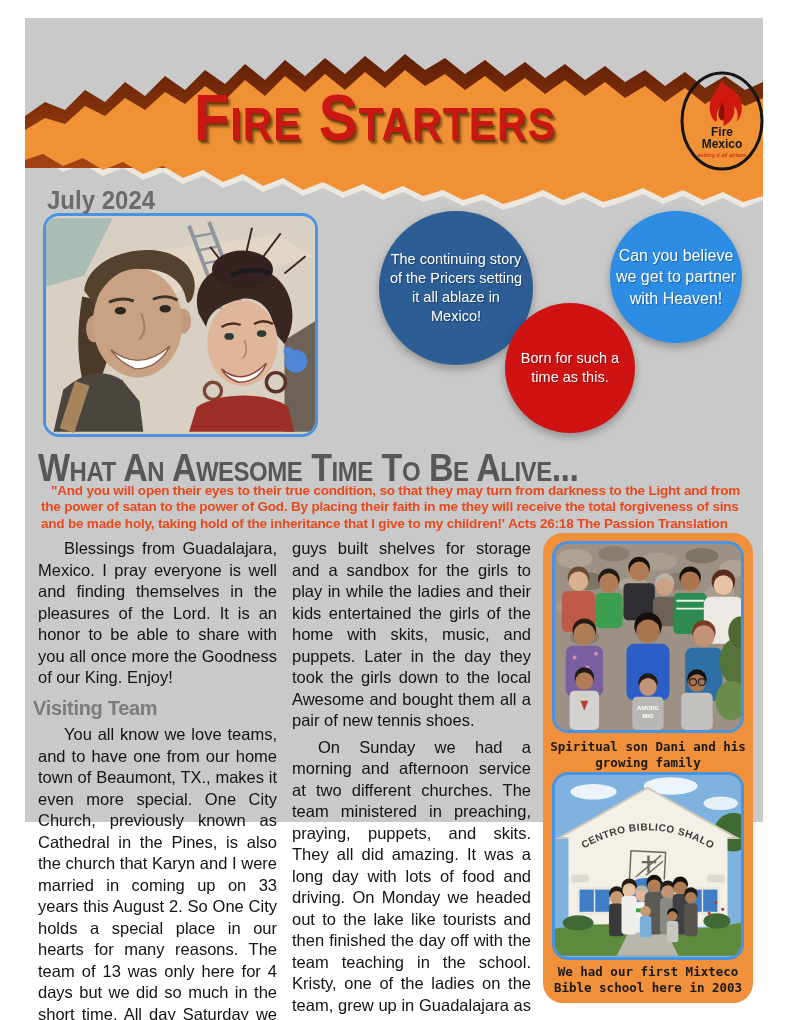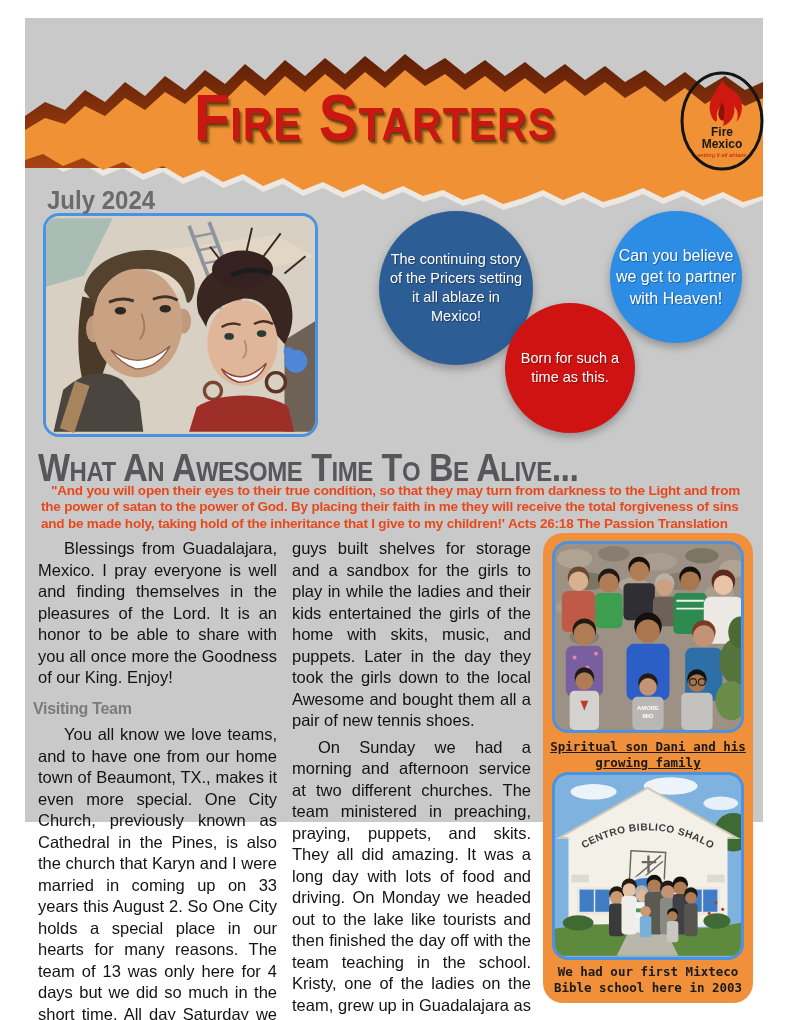--- a/index.html
+++ b/index.html
@@ -45,35 +45,35 @@
   .scripture{position:absolute;left:16px;top:465px;width:712px;font-weight:bold;
       font-size:13.5px;line-height:1.22;color:var(--scripture-orange,#e8491c);
       text-indent:10px;letter-spacing:-0.2px;}
 
   .col{position:absolute;top:515px;font-size:16.5px;line-height:21.5px;
       text-align:justify;color:#131313;}
   .col p{margin:5px;text-indent:26px;}
   .col p.flush{text-indent:0;}
   .col-left{left:8px;width:249px;}
   .col-mid{left:262px;width:249px;}
-  .team-heading{margin:9px 0 0 0;font-size:16px;font-weight:bold;
+  .team-heading{margin:9px 0 0 0;font-size:20px;font-weight:bold;
       color:#7b7b7b;letter-spacing:-0.3px;}
 
   .panel{position:absolute;left:518px;top:515px;width:210px;height:470px;
       background:var(--panel-orange,#f1903a);border-radius:20px;z-index:1;}
   .panel-photo{position:absolute;left:9px;width:192px;
       border:3px solid var(--photo-border-blue,#4a92e2);border-radius:16px;
       overflow:hidden;box-sizing:border-box;}
   .panel-photo svg{display:block;width:100%;height:100%;}
   .photo-family{top:8px;height:192px;background:#9c9184;}
   .photo-church{top:239px;height:188px;background:#7fb2de;}
   .panel-caption{position:absolute;left:4px;width:202px;text-align:center;
       font-family:"DejaVu Sans Mono",monospace;font-weight:bold;font-size:12.5px;
       line-height:16px;color:#1a1a1a;}
-  .caption-1{top:206px;text-decoration:underline;}
+  .caption-1{top:206px;}
   .caption-2{top:431px;}
 </style>
 </head>
 <body>
 
 <div class="page">
 
   <svg class="tear-svg" viewBox="0 0 738 215" aria-hidden="true">
     <defs>
       <linearGradient id="gDark" x1="0" y1="0" x2="0" y2="1">

